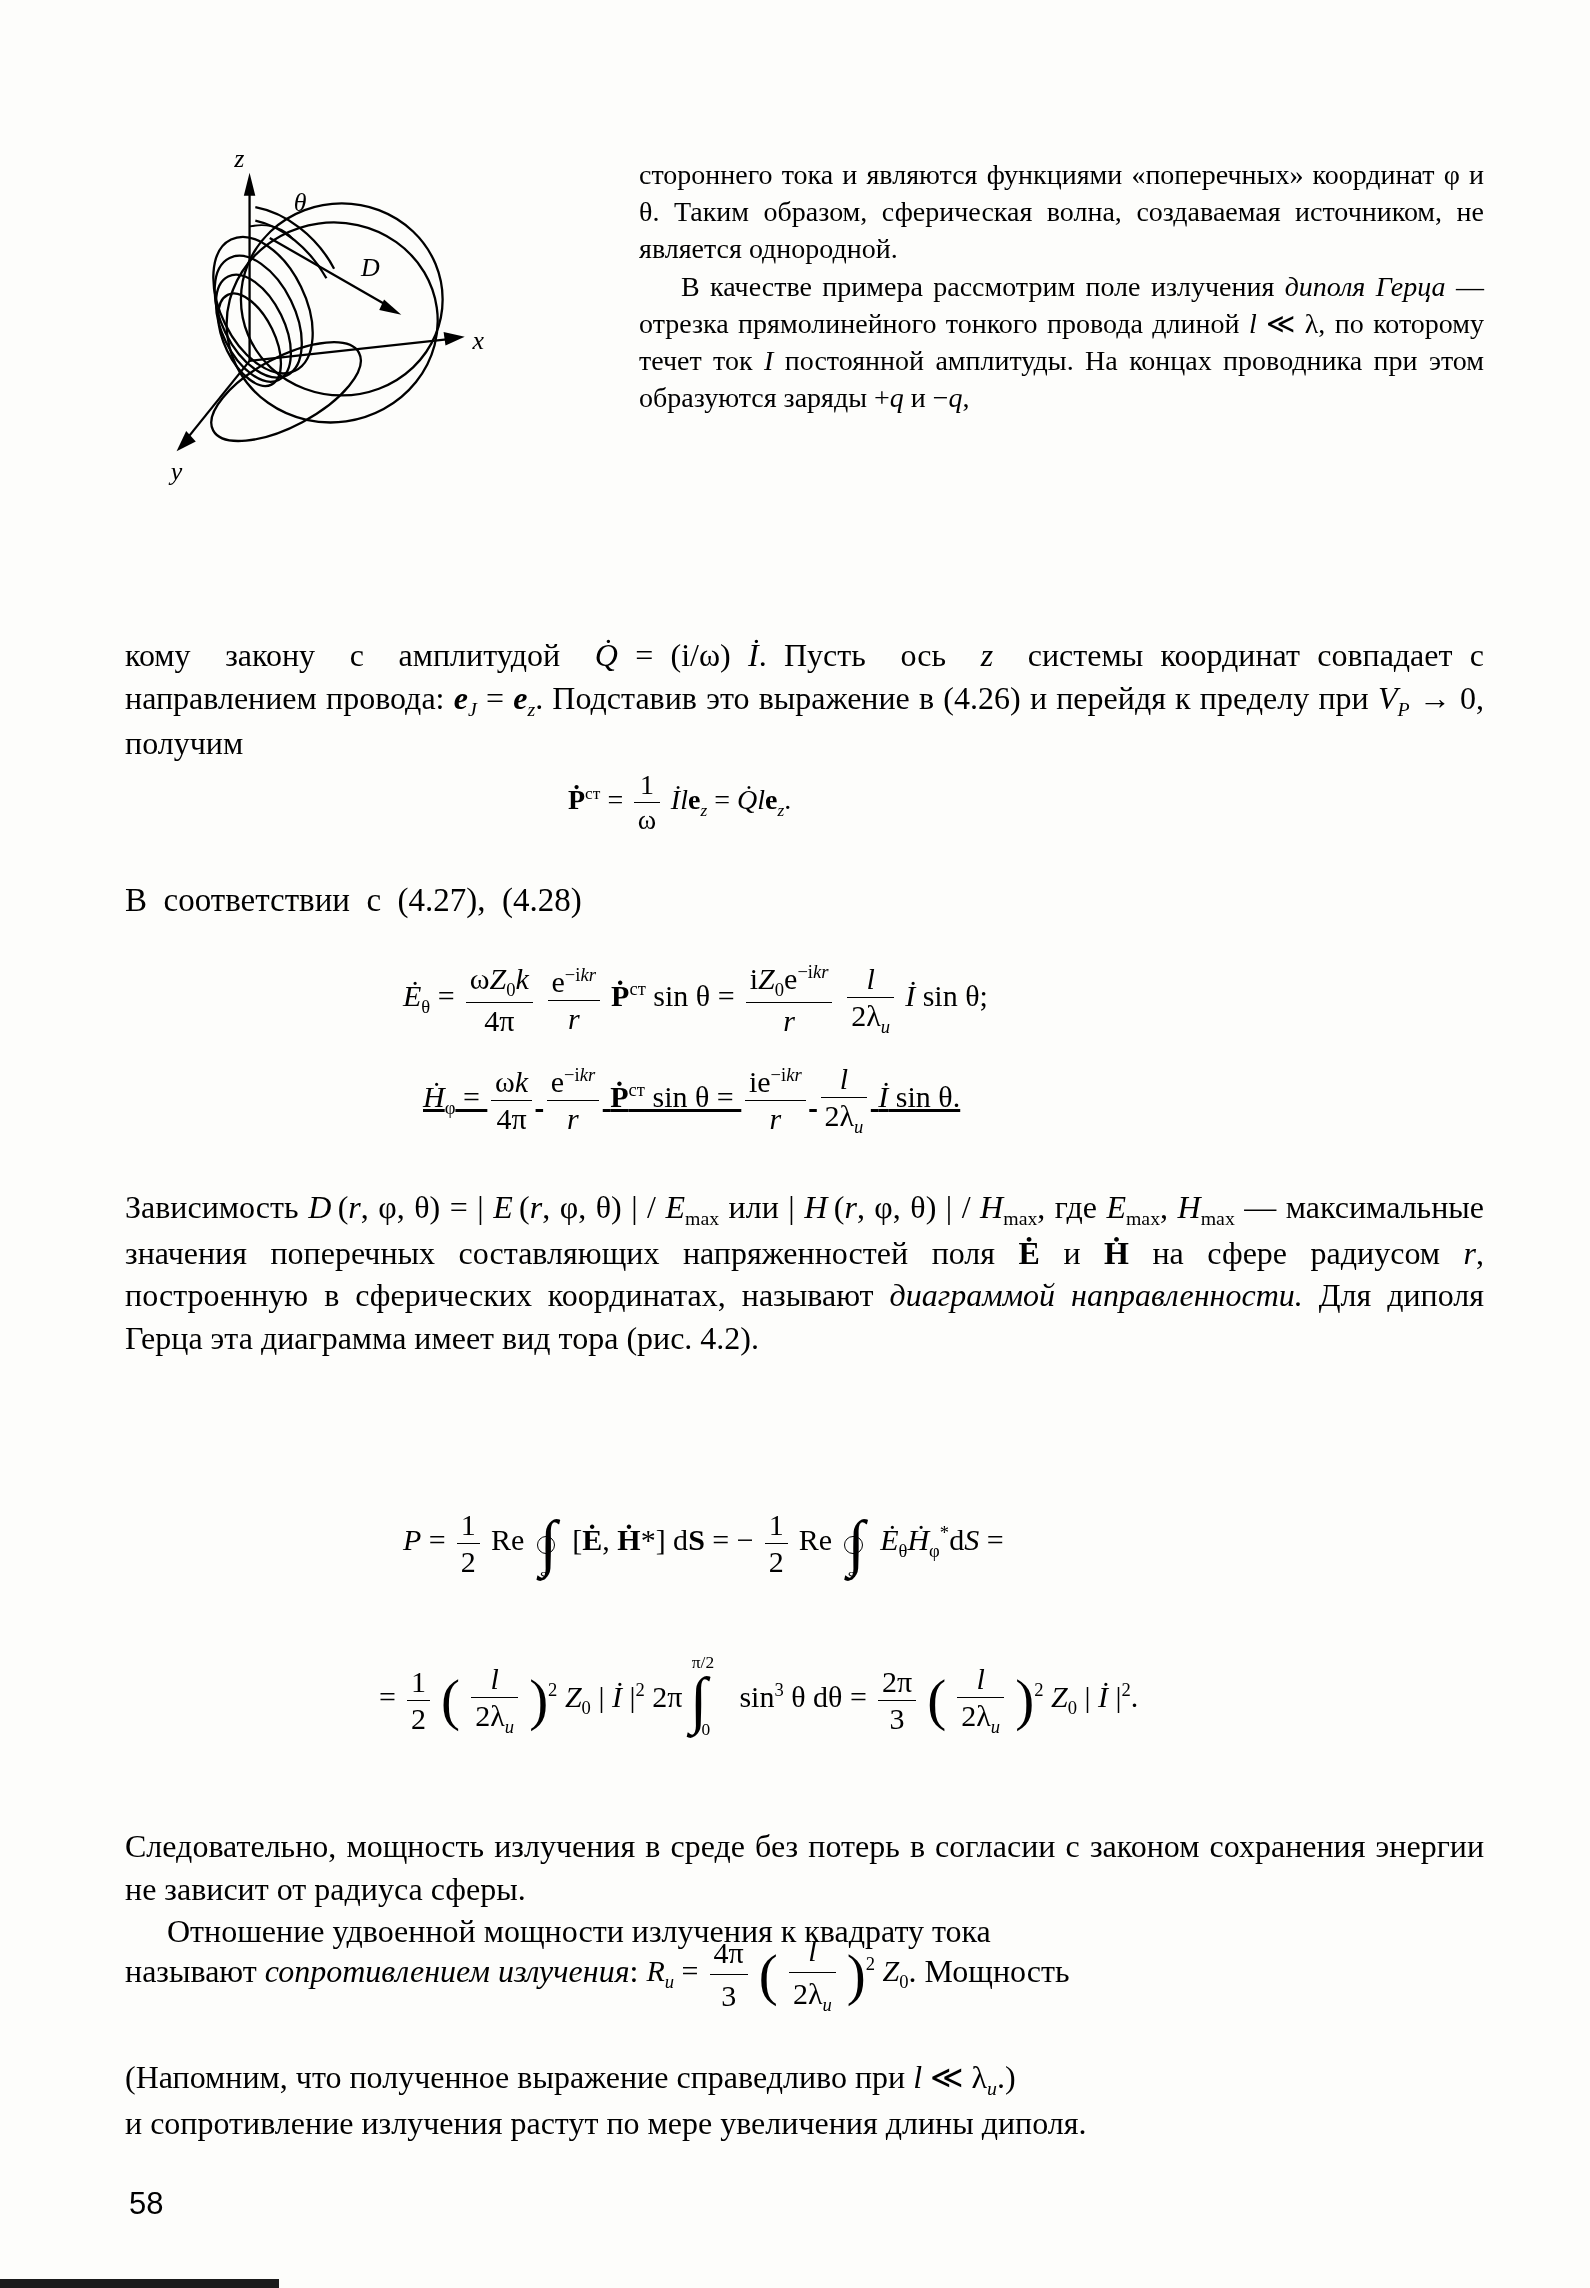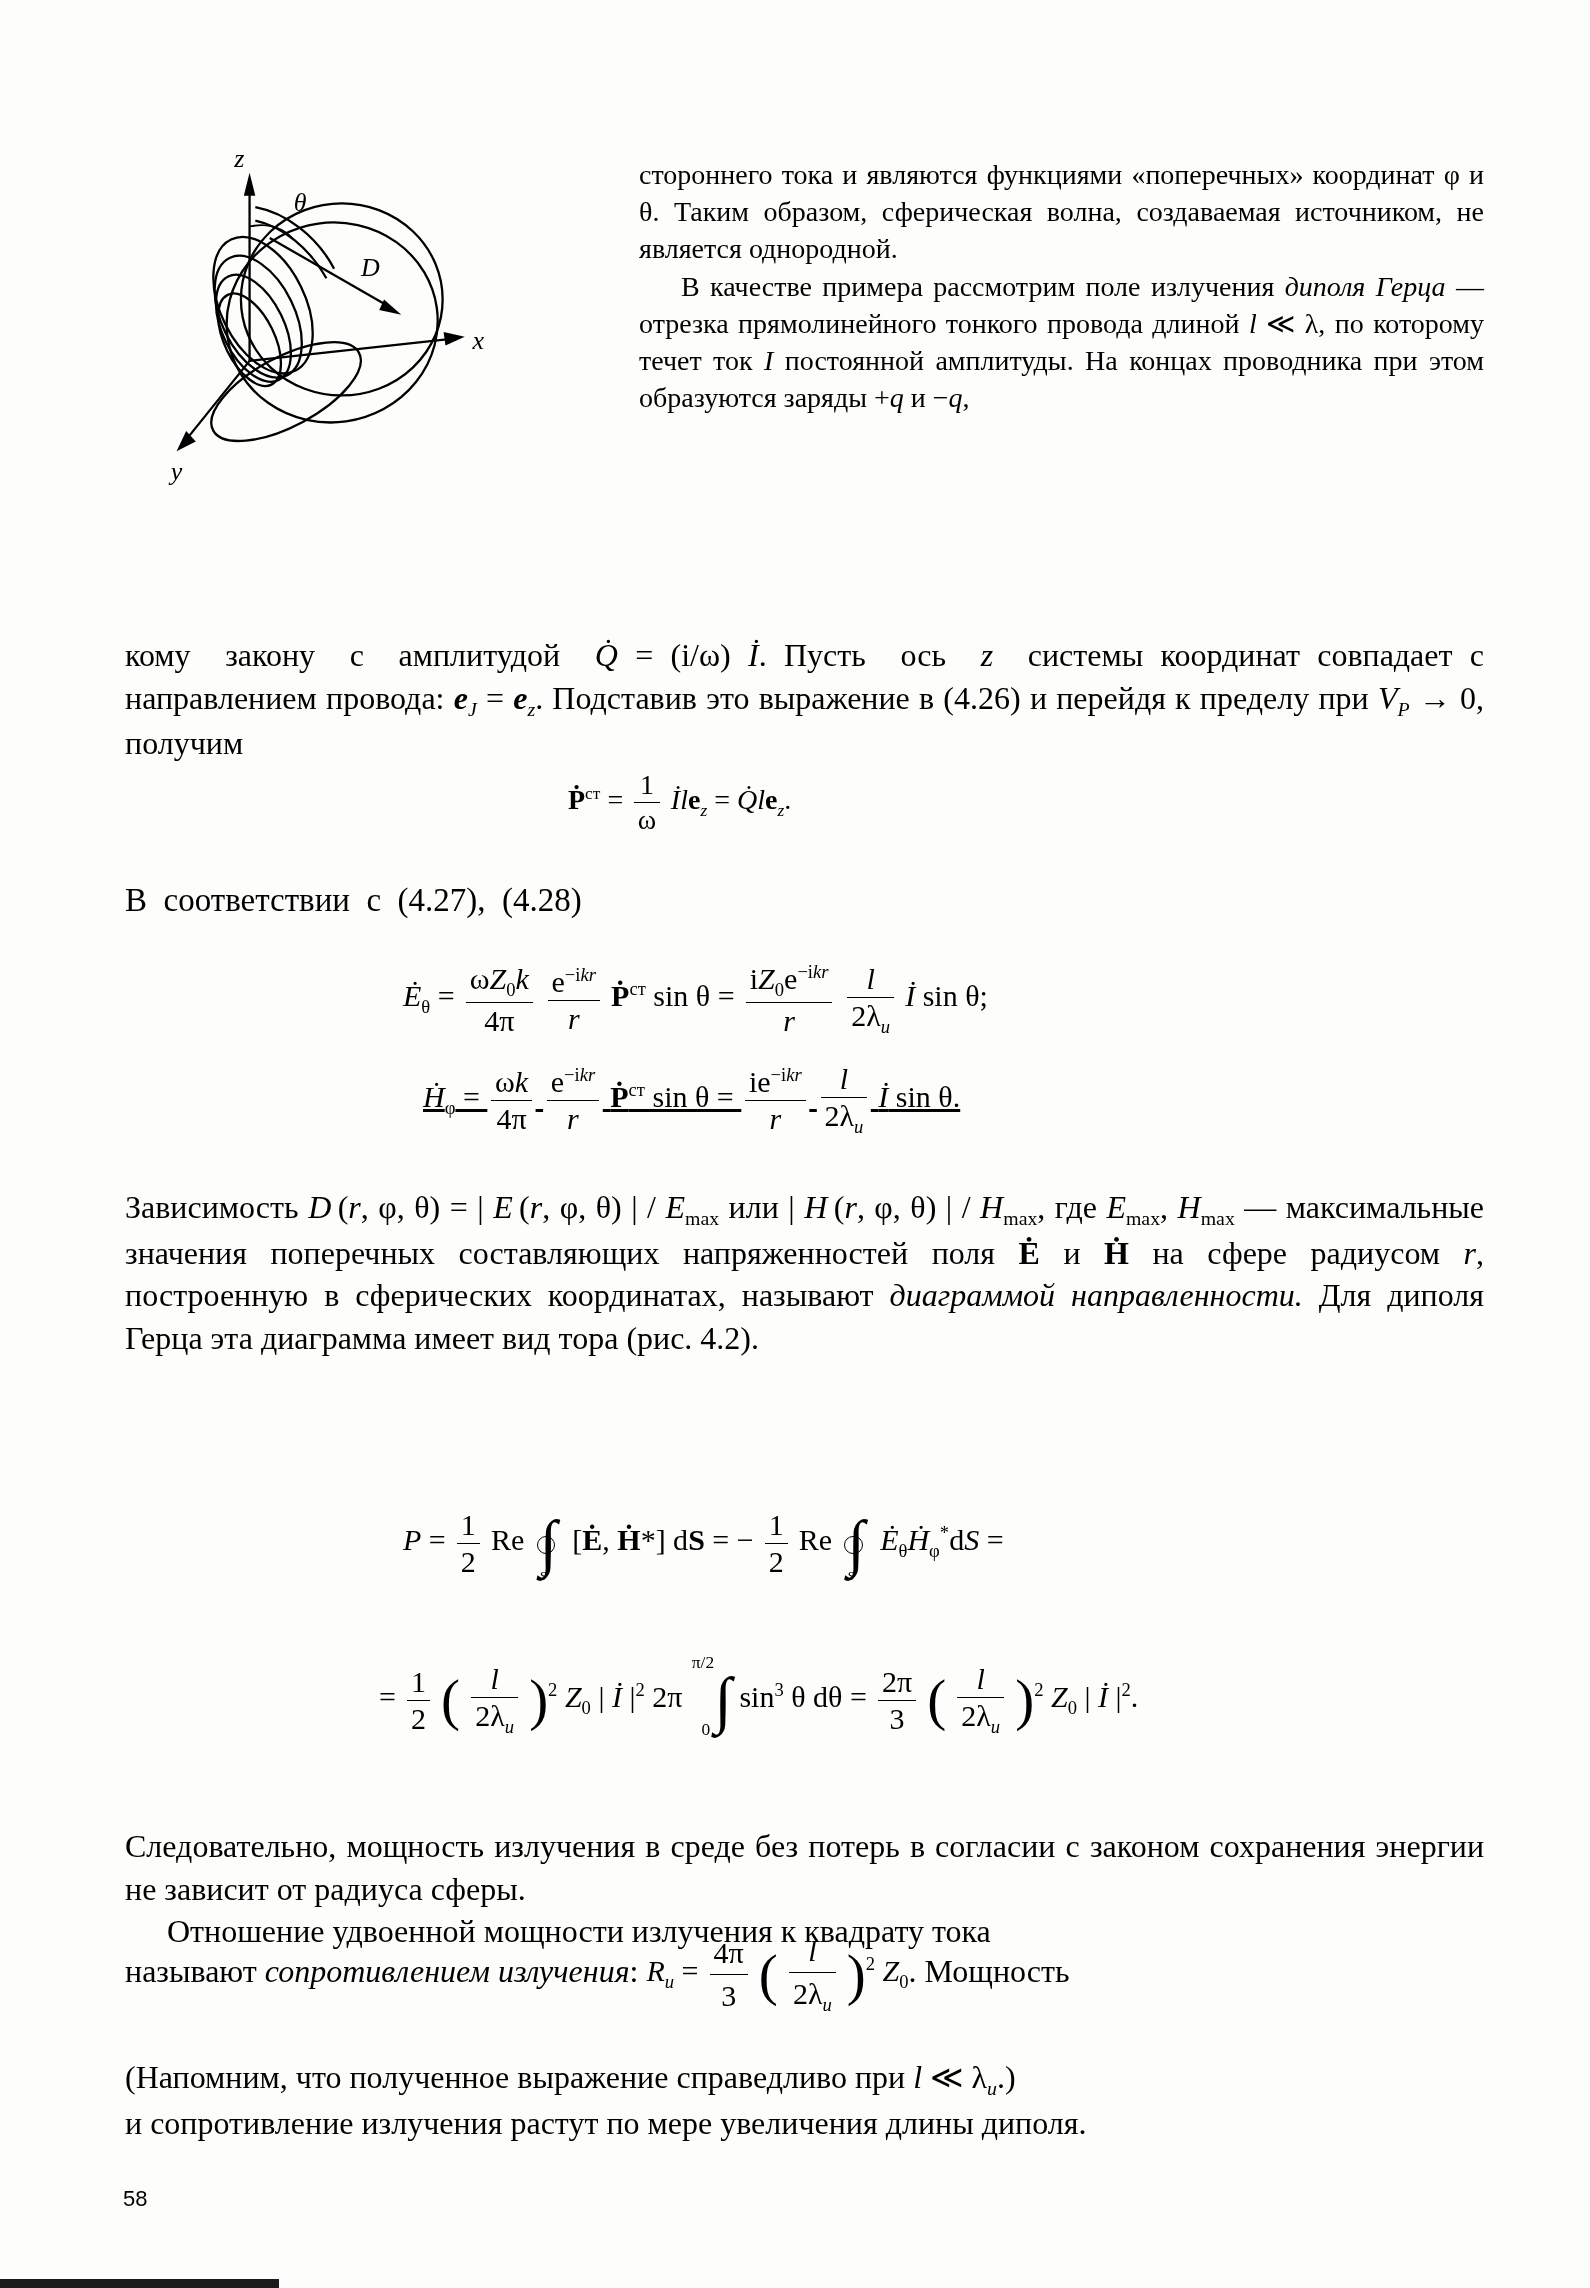--- a/index.html
+++ b/index.html
@@ -147,41 +147,41 @@
     left: 7.7px;
     top: 44px;
     font-size: 0.45em;
     font-style: italic;
   }
   .lim-wrap {
     display: inline-block;
     position: relative;
     vertical-align: middle;
     width: 42px;
-    text-align: right;
+    text-align: left;
   }
   .lim-wrap .top {
     position: absolute;
     left: 1.9px;
     top: -29px;
     font-size: 0.58em;
   }
   .lim-wrap .bot {
     position: absolute;
     left: 11.5px;
     top: 38px;
     font-size: 0.58em;
   }
 
   
   .page-number {
     position: absolute;
-    left: 123px;
+    left: 129px;
     top: 2186px;
-    font-size: 22px;
+    font-size: 31px;
     font-family: "Liberation Sans", sans-serif;
   }
   .bottom-mark {
     position: absolute;
     left: 0;
     top: 2279px;
     width: 279px;
     height: 9.6px;
     background: #1b1b1b;
   }

